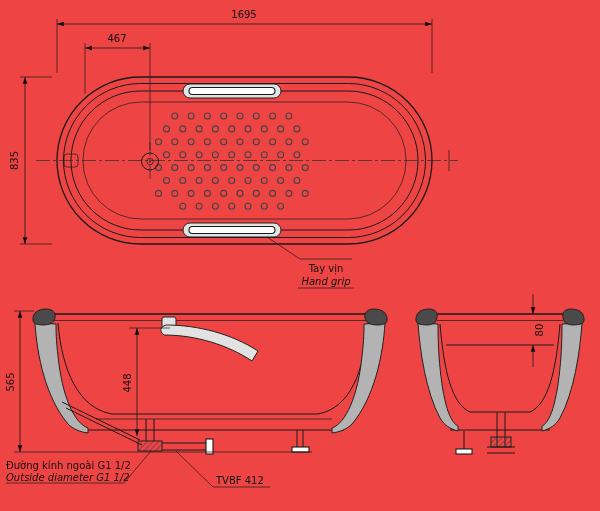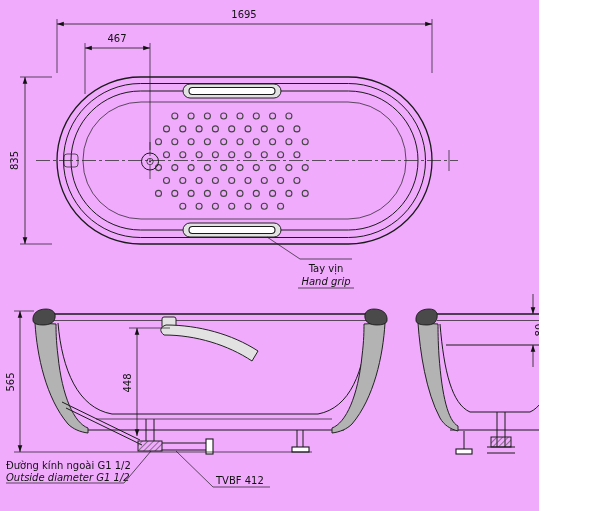--- a/index.html
+++ b/index.html
@@ -1,16 +1,16 @@
 <!DOCTYPE html>
 <html><head>
 <meta charset="utf-8">
 <style>
   html,body{margin:0;padding:0;background:#fff;}
-  .stage{width:539px;height:511px;background:#f0abfc;position:relative;overflow:hidden;}
+  .stage{width:600px;height:511px;background:#ef4444;position:relative;overflow:hidden;}
   svg{display:block;}
   text{font-family:"DejaVu Sans",sans-serif;font-size:10px;fill:#111;}
   .it{font-style:italic;}
   .outline{fill:none;stroke:#1a1a1a;stroke-width:1.3;}
   .med{fill:none;stroke:#1a1a1a;stroke-width:1;}
   .thin{fill:none;stroke:#1a1a1a;stroke-width:.7;}
   .dim{fill:none;stroke:#1a1a1a;stroke-width:.8;}
   .cl{fill:none;stroke:#333;stroke-width:.8;stroke-dasharray:14 3 3 3;}
   .dot{fill:none;stroke:#444;stroke-width:1.1;}
   .cap{fill:#4a4a4a;stroke:#111;stroke-width:.8;}

